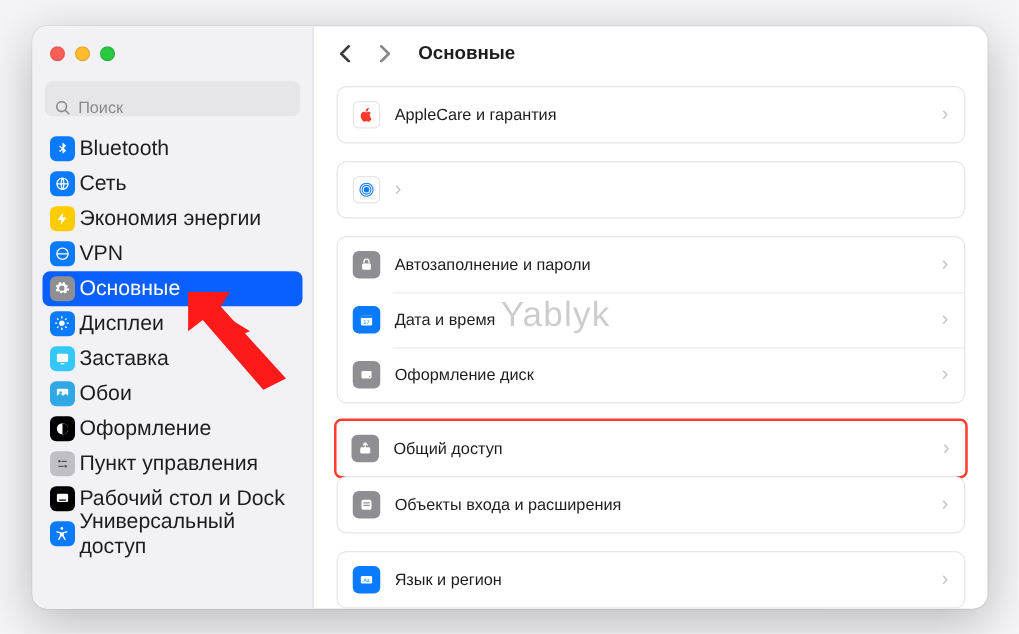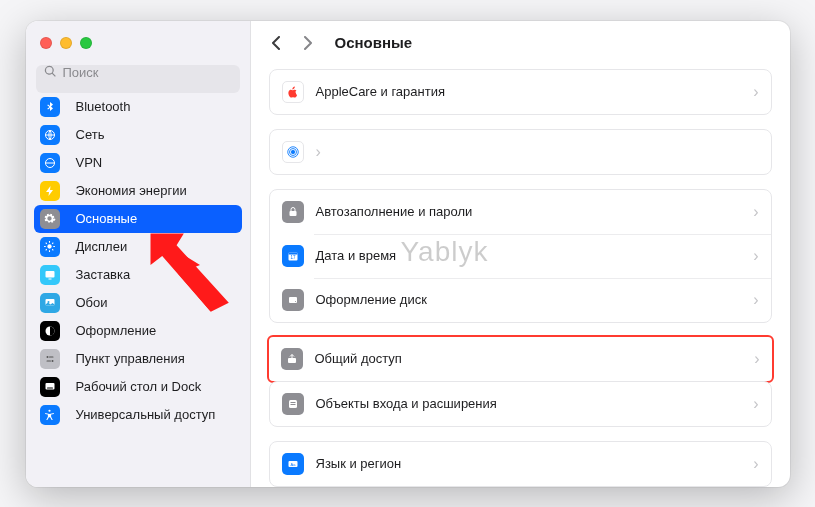--- a/index.html
+++ b/index.html
@@ -36,44 +36,44 @@
     gap: 8px;
   }
   .tl-btn {
     width: 12px; height: 12px; border-radius: 50%;
     border: 0.5px solid rgba(0,0,0,0.1);
   }
   .tl-close { background: #ff5f57; }
   .tl-min   { background: #febc2e; }
   .tl-max   { background: #28c840; }
   .search {
-    margin: 0 10px 0 10px;
+    margin: 0 10px 12px 10px;
     height: 28px;
     background: #e6e5ea;
     border-radius: 6px;
     display: flex;
-    align-items: flex-start;
+    align-items: flex-end;
     padding: 0 8px;
     color: #8a8a8e;
     font-size: 13px;
     gap: 6px;
   }
   .search svg { width: 13px; height: 13px; fill: #8a8a8e; }
   .sb-list {
     overflow-y: auto;
     padding: 0 8px 8px 8px;
   }
   .sb-item {
     display: flex;
     align-items: center;
-    gap: 16px;
+    gap: 4px;
     height: 28px;
     padding: 0 6px;
     border-radius: 6px;
-    font-size: 13px;
+    font-size: 17px;
     color: #1d1d1f;
     cursor: default;
   }
   .sb-item.selected {
     background: #0a60ff;
     color: #fff;
   }
   .sb-icon {
     width: 20px; height: 20px;
     border-radius: 5px;
@@ -193,35 +193,35 @@
         <div class="sb-item">
     <div class="sb-icon" style="background:#0a7aff">
             <svg viewBox="0 0 24 24" width="12" height="12" fill="none" stroke="#fff" stroke-width="2">
               <circle cx="12" cy="12" r="9"></circle>
               <path d="M3 12h18M12 3c3 3 3 15 0 18M12 3c-3 3-3 15 0 18"></path>
             </svg>
           </div>
     <span>Сеть</span>
         </div>
         <div class="sb-item">
+    <div class="sb-icon" style="background:#ffcc00">
+            <svg viewBox="0 0 24 24" width="12" height="12" fill="#fff">
+              <path d="M13 2L4 14h6l-1 8 9-12h-6l1-8z"></path>
+            </svg>
+          </div>
+    <span>Экономия энергии</span>
+        </div>
+        <div class="sb-item">
     <div class="sb-icon" style="background:#0a7aff">
             <svg viewBox="0 0 24 24" width="12" height="12" fill="none" stroke="#fff" stroke-width="2">
               <circle cx="12" cy="12" r="9"></circle>
               <path d="M3 12h18"></path>
             </svg>
           </div>
     <span>VPN</span>
-        </div>
-        <div class="sb-item">
-    <div class="sb-icon" style="background:#ffcc00">
-            <svg viewBox="0 0 24 24" width="12" height="12" fill="#fff">
-              <path d="M13 2L4 14h6l-1 8 9-12h-6l1-8z"></path>
-            </svg>
-          </div>
-    <span>Экономия энергии</span>
         </div>
         <div class="sb-item selected">
     <div class="sb-icon" style="background:#8e8e93">
             <svg viewBox="0 0 24 24" width="13" height="13" fill="#fff">
               <path d="M12 8a4 4 0 100 8 4 4 0 000-8zm9 4l2 1-1 3-2-.5a8 8 0 01-1.5 1.5l.5 2-3 1-1-2h-2l-1 2-3-1 .5-2A8 8 0 016 16.5L4 17l-1-3 2-1v-2l-2-1 1-3 2 .5A8 8 0 017.5 6L7 4l3-1 1 2h2l1-2 3 1-.5 2A8 8 0 0118 7.5l2-.5 1 3-2 1v2z"></path>
             </svg>
           </div>
     <span>Основные</span>
         </div>
         <div class="sb-item">

